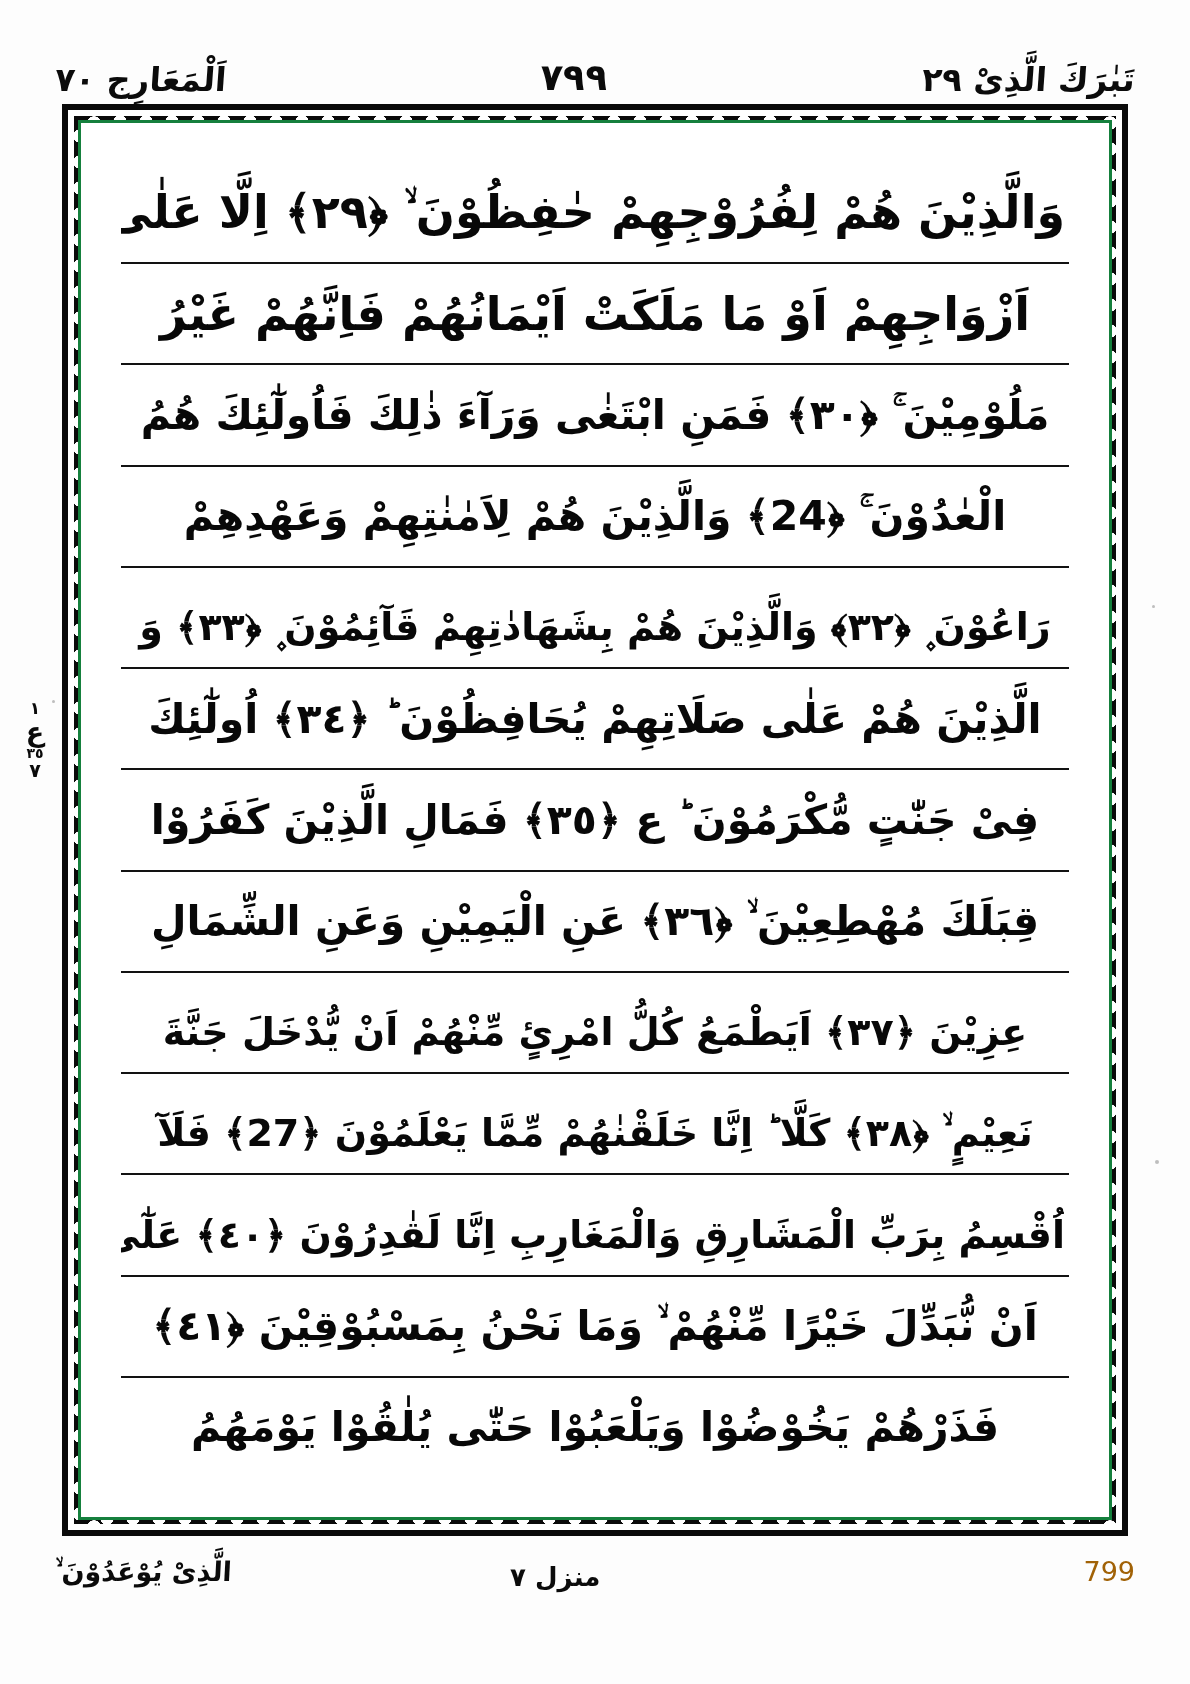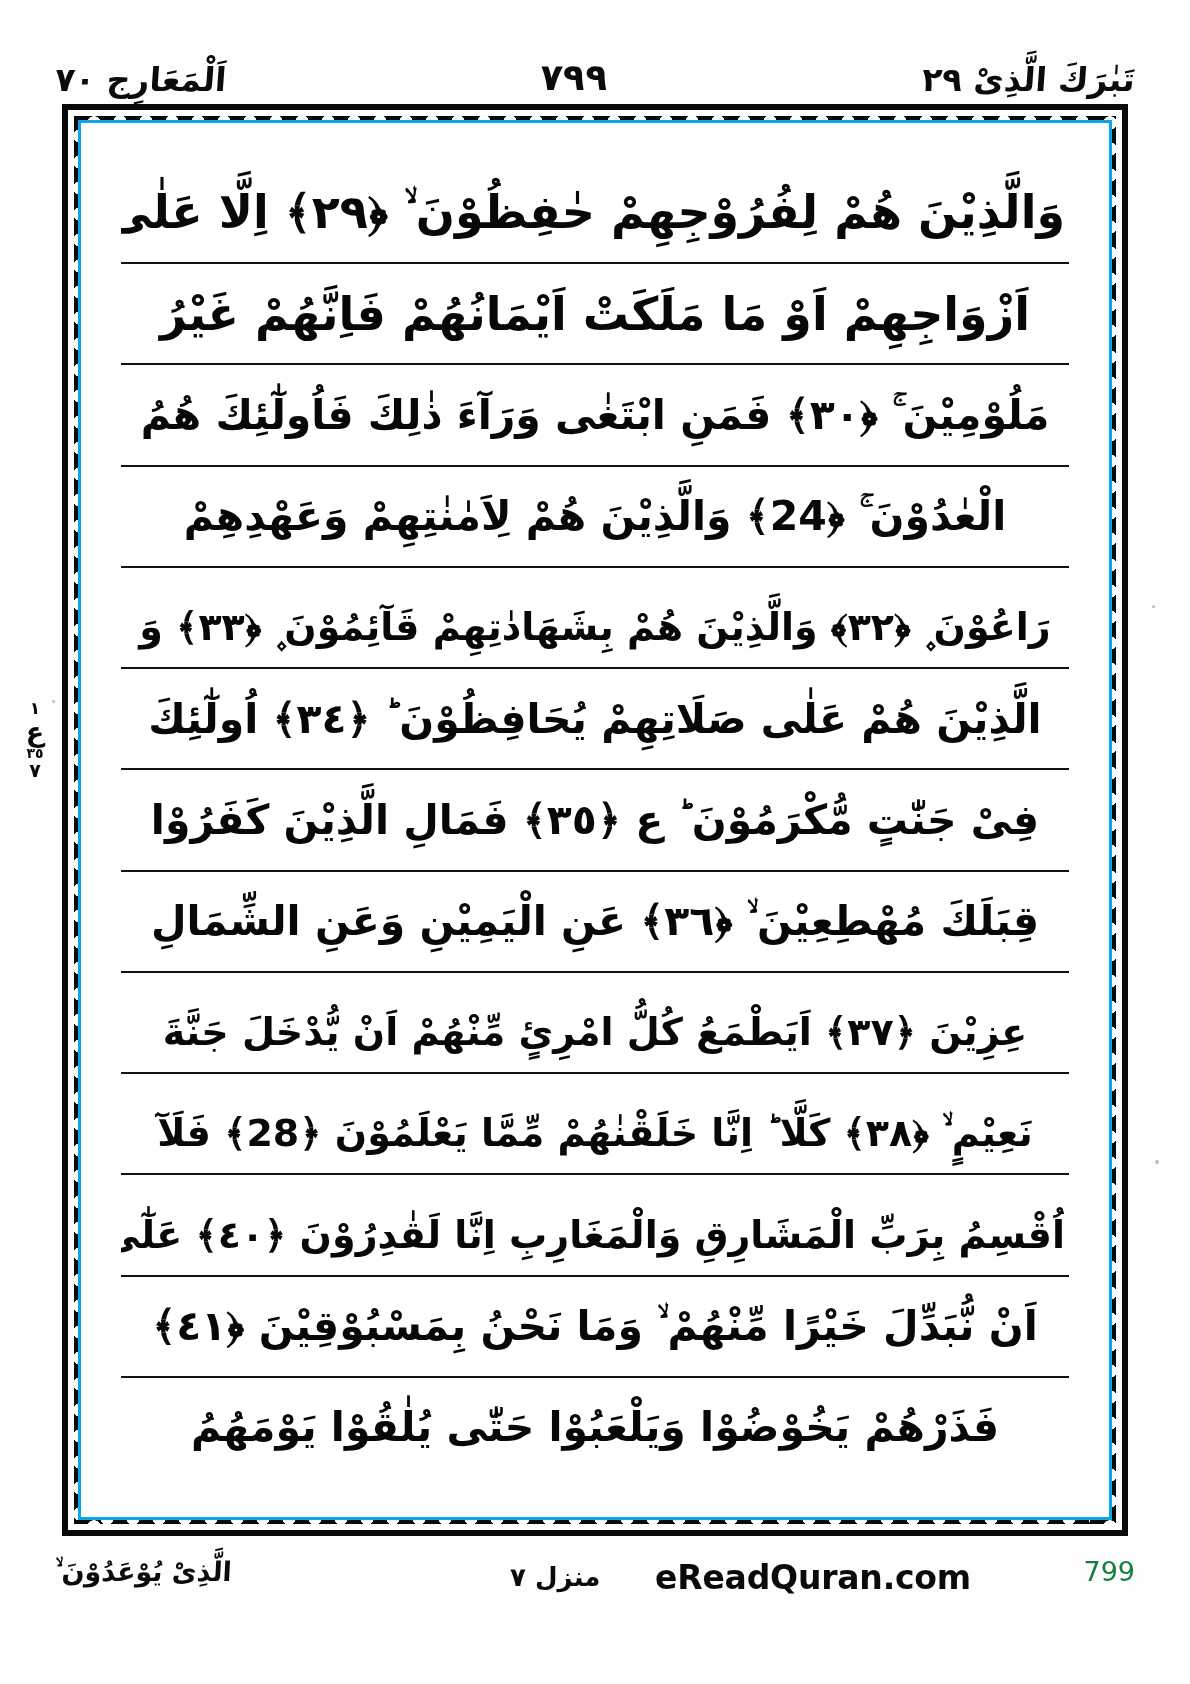--- a/index.html
+++ b/index.html
@@ -54,21 +54,21 @@
     left: 62px;
     width: 1066px;
     height: 1432px;
     box-sizing: border-box;
     border: 6px solid #0a0a0a;
     background: #ffffff;
   }
   .frame-inner {
     position: absolute;
     inset: 10px;
-    border: 3px solid #0ea5e9;
+    border: 3px solid #15803d;
     box-sizing: border-box;
     background: #ffffff;
   }
   
   .orn-band {
     position: absolute;
     left: 6px;
     right: 6px;
     height: 26px;
     background: #0a0a0a;
@@ -218,21 +218,21 @@
     color: #0a0a0a;
     letter-spacing: -0.2px;
     white-space: nowrap;
   }
   .page-num-latin {
     position: absolute;
     right: 0;
     top: 6px;
     font-family: "DejaVu Sans", sans-serif;
     font-size: 27px;
-    color: #15803d;
+    color: #a16207;
   }
   .footer-right-wrap {
     position: absolute;
     right: 0;
     top: 0;
     width: 120px;
     text-align: right;
   }
   .catch-wrap {
     position: absolute;
@@ -316,39 +316,38 @@
         <div class="ayah-line l-dense">
           <div class="ayah-text">فِىْ جَنّٰتٍ مُّكْرَمُوْنَ ؕ ع ﴿٣٥﴾ فَمَالِ الَّذِيْنَ كَفَرُوْا</div>
         </div>
         <div class="ayah-line l-dense">
           <div class="ayah-text">قِبَلَكَ مُهْطِعِيْنَ ۙ ﴿٣٦﴾ عَنِ الْيَمِيْنِ وَعَنِ الشِّمَالِ</div>
         </div>
         <div class="ayah-line l-xdense">
           <div class="ayah-text">عِزِيْنَ ﴿٣٧﴾ اَيَطْمَعُ كُلُّ امْرِئٍ مِّنْهُمْ اَنْ يُّدْخَلَ جَنَّةَ</div>
         </div>
         <div class="ayah-line l-xdense">
-          <div class="ayah-text">نَعِيْمٍ ۙ ﴿٣٨﴾ كَلَّا ؕ اِنَّا خَلَقْنٰهُمْ مِّمَّا يَعْلَمُوْنَ ﴿28﴾ فَلَآ</div>
+          <div class="ayah-text">نَعِيْمٍ ۙ ﴿٣٨﴾ كَلَّا ؕ اِنَّا خَلَقْنٰهُمْ مِّمَّا يَعْلَمُوْنَ ﴿27﴾ فَلَآ</div>
         </div>
         <div class="ayah-line l-xdense">
           <div class="ayah-text">اُقْسِمُ بِرَبِّ الْمَشَارِقِ وَالْمَغَارِبِ اِنَّا لَقٰدِرُوْنَ ﴿٤٠﴾ عَلٰٓى</div>
         </div>
         <div class="ayah-line l-dense">
           <div class="ayah-text">اَنْ نُّبَدِّلَ خَيْرًا مِّنْهُمْ ۙ وَمَا نَحْنُ بِمَسْبُوْقِيْنَ ﴿٤١﴾</div>
         </div>
         <div class="ayah-line l-dense">
           <div class="ayah-text">فَذَرْهُمْ يَخُوْضُوْا وَيَلْعَبُوْا حَتّٰى يُلٰقُوْا يَوْمَهُمُ</div>
         </div>
       </div>
     </div>
   </div>
 
   <div class="footer">
     <div class="catch-wrap">
       <span class="catchword" style="position:static;display:inline-block;">الَّذِىْ يُوْعَدُوْنَ ۙ</span>
     </div>
     <div class="manzil">منزل ٧</div>
-    <div class="brand">eReadQuran.com</div>
     <div class="footer-right-wrap">
       <span class="page-num-latin" style="position:static;display:inline-block;">799</span>
     </div>
   </div>
 
 </div>
 
 </body></html>

